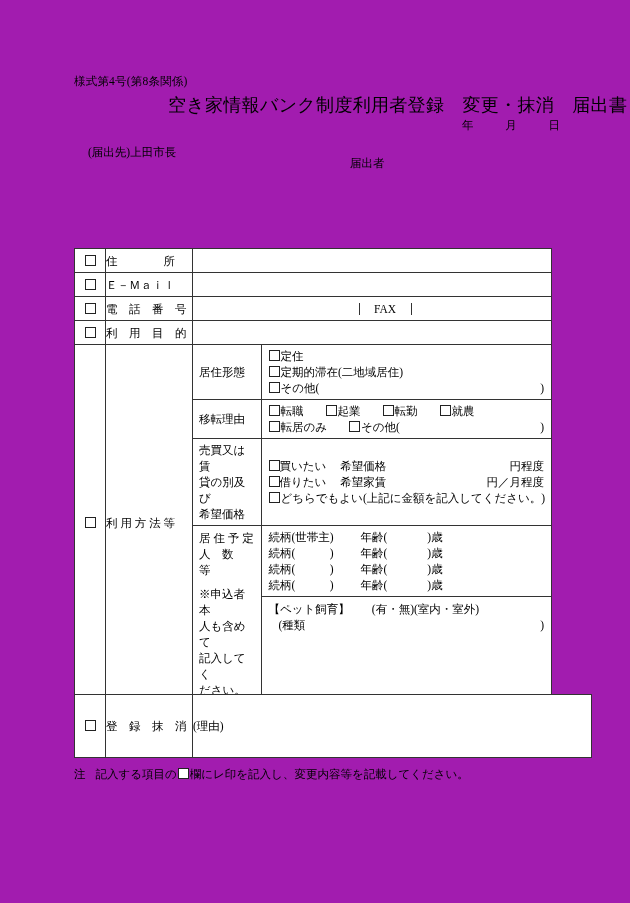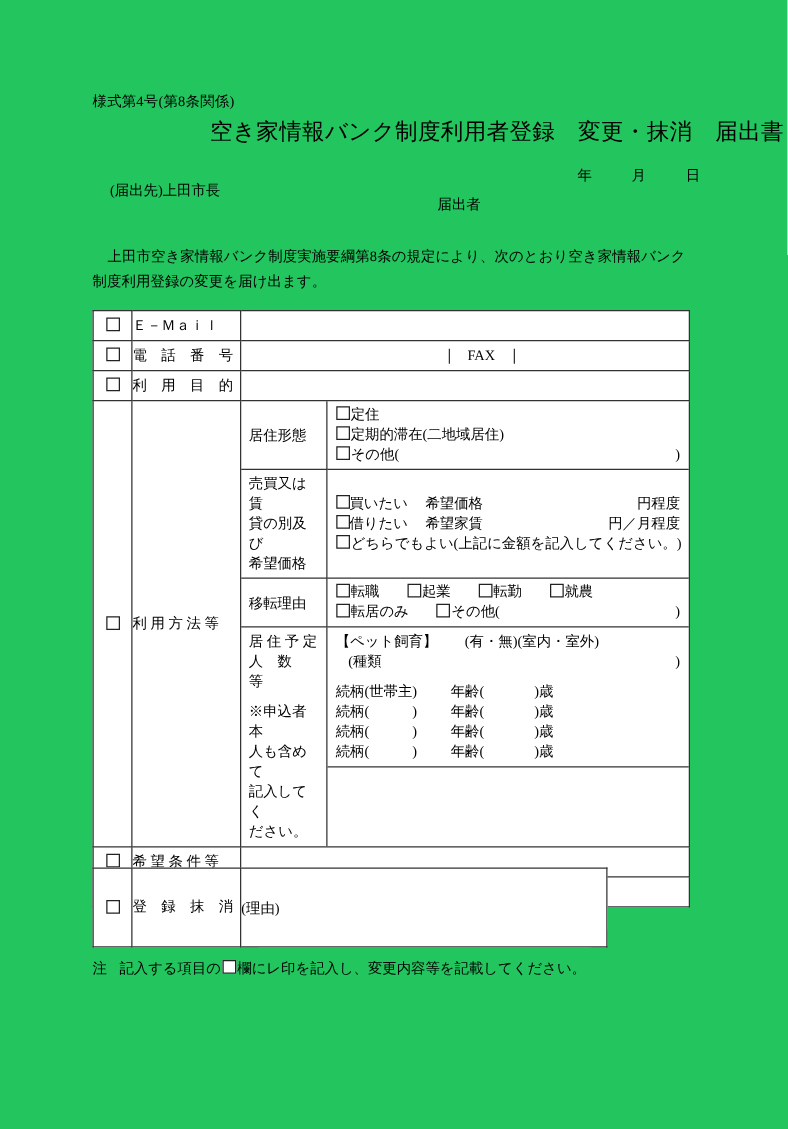--- a/index.html
+++ b/index.html
@@ -12,21 +12,21 @@
     height: 903px;
     position: relative;
     font-family: "Liberation Serif", "DejaVu Serif", serif;
     color: #000000;
     font-size: 11.5px;
     overflow: hidden;
   }
   .page {
     position: absolute;
     inset: 0;
-    background: #22c55e;
+    background: #a21caf;
   }
 
   
   .form-no {
     position: absolute;
     left: 74px;
     top: 74px;
     font-size: 11.5px;
     letter-spacing: 0.2px;
     white-space: nowrap;
@@ -38,21 +38,20 @@
     font-size: 18px;
     letter-spacing: 0.3px;
     white-space: nowrap;
   }
   .date-line {
     position: absolute;
     left: 462px;
     top: 118px;
     font-size: 11.5px;
     white-space: nowrap;
-    margin-top: 15px;
   }
   .date-line span { display: inline-block; }
   .date-line .gap { width: 26px; }
   .addressee {
     position: absolute;
     left: 88px;
     top: 145px;
     font-size: 11.5px;
     white-space: nowrap;
   }
@@ -92,21 +91,21 @@
   }
 
   #main-table {
     left: 74px;
     top: 248px;
     width: 478px;
   }
   #bottom-table {
     left: 74px;
     top: 694px;
-    width: 412px;
+    width: 518px;
   }
 
   .cb-cell {
     width: 31px;
     text-align: center;
     vertical-align: middle;
   }
   .lbl-cell {
     width: 87px;
     padding: 0 7px;
@@ -221,30 +220,38 @@
     <span>年</span>
     <span class="gap"></span>
     <span>月</span>
     <span class="gap"></span>
     <span>日</span>
   </div>
 
   <div class="addressee">(届出先)上田市長</div>
   <div class="submitter">届出者</div>
 
-  <div class="intro">上田市空き家情報バンク制度実施要綱第8条の規定により、次のとおり空き家情報バンク制度利用登録の変更を届け出ます。</div>
 
   <table class="form" id="main-table">
     <colgroup>
       <col style="width:31px">
         <col style="width:87px">
         <col>
     </colgroup>
     <tbody>
 
+      <tr>
+        <td class="cb-cell">
+          <span class="chk"></span>
+        </td>
+        <td class="lbl-cell">
+          <span class="plain">住　　　　所</span>
+        </td>
+        <td class="fill" style="height:23px"></td>
+      </tr>
 
 
       <tr>
         <td class="cb-cell">
           <span class="chk"></span>
         </td>
         <td class="lbl-cell">
           <span class="plain">Ｅ－Ｍａｉｌ</span>
         </td>
         <td class="fill" style="height:23px"></td>
@@ -314,87 +321,87 @@
                     <span class="chk"></span><span>定期的滞在(二地域居住)</span>
                   </span>
                   <span class="opt-line">
                     <span class="chk"></span><span>その他(</span><span class="right-paren">)</span>
                   </span>
                 </td>
               </tr>
 
               <tr>
                 <td class="sub-lbl" style="border-left:0">
+                  <span>移転理由</span>
+                </td>
+                <td class="sub-body" style="border-right:0">
+                  <span class="opt-line">
+                    <span class="chk"></span><span>転職</span><span class="sp-md"></span><span class="chk"></span><span>起業</span><span class="sp-md"></span><span class="chk"></span><span>転勤</span><span class="sp-md"></span><span class="chk"></span><span>就農</span>
+                  </span>
+                  <span class="opt-line">
+                    <span class="chk"></span><span>転居のみ</span><span class="sp-md"></span><span class="chk"></span><span>その他(</span><span class="right-paren">)</span>
+                  </span>
+                </td>
+              </tr>
+
+              <tr>
+                <td class="sub-lbl" style="border-left:0">
                   <span class="note-lbl">売買又は賃</span>
                   <span class="note-lbl">貸の別及び</span>
                   <span class="note-lbl">希望価格</span>
                 </td>
                 <td class="sub-body" style="border-right:0">
                   <span class="money-row">
                     <span class="chk"></span><span>買いたい</span><span class="sp-sm"></span><span>希望価格</span><span class="tail">円程度</span>
                   </span>
                   <span class="money-row">
                     <span class="chk"></span><span>借りたい</span><span class="sp-sm"></span><span>希望家賃</span><span class="tail">円／月程度</span>
                   </span>
                   <span class="opt-line">
                     <span class="chk"></span><span>どちらでもよい(上記に金額を記入してください。)</span>
-                  </span>
-                </td>
-              </tr>
-
-              <tr>
-                <td class="sub-lbl" style="border-left:0">
-                  <span>移転理由</span>
-                </td>
-                <td class="sub-body" style="border-right:0">
-                  <span class="opt-line">
-                    <span class="chk"></span><span>転職</span><span class="sp-md"></span><span class="chk"></span><span>起業</span><span class="sp-md"></span><span class="chk"></span><span>転勤</span><span class="sp-md"></span><span class="chk"></span><span>就農</span>
-                  </span>
-                  <span class="opt-line">
-                    <span class="chk"></span><span>転居のみ</span><span class="sp-md"></span><span class="chk"></span><span>その他(</span><span class="right-paren">)</span>
                   </span>
                 </td>
               </tr>
 
               <tr>
                 <td class="sub-lbl" style="border-left:0;border-bottom:0;vertical-align:top;padding-top:4px">
                   <span class="note-lbl">居 住 予 定</span>
                   <span class="note-lbl">人　数　等</span>
                   <span class="note-lbl" style="height:8px"></span>
                   <span class="note-lbl">※申込者本</span>
                   <span class="note-lbl">人も含めて</span>
                   <span class="note-lbl">記入してく</span>
                   <span class="note-lbl">ださい。</span>
                 </td>
                 <td style="padding:0;border-right:0;border-bottom:0;vertical-align:top">
                   <table class="sub" style="width:100%">
                     <tbody>
                         <tr>
+                      <td class="sub-body" style="border:0;border-bottom:1px solid #333333;padding:3px 7px">
+                        <span class="res-row">
+                          <span class="rel">続柄(世帯主)</span><span>年齢(</span><span class="sp-lg"></span><span>)歳</span>
+                        </span>
+                        <span class="res-row">
+                          <span class="rel">続柄(　　　)</span><span>年齢(</span><span class="sp-lg"></span><span>)歳</span>
+                        </span>
+                        <span class="res-row">
+                          <span class="rel">続柄(　　　)</span><span>年齢(</span><span class="sp-lg"></span><span>)歳</span>
+                        </span>
+                        <span class="res-row">
+                          <span class="rel">続柄(　　　)</span><span>年齢(</span><span class="sp-lg"></span><span>)歳</span>
+                        </span>
+                      </td>
+                    </tr>
+                    <tr>
                       <td class="sub-body" style="border:0;padding:4px 7px 5px 7px">
                         <span class="opt-line">
                           <span>【ペット飼育】</span><span class="sp-md"></span><span>(有・無)(室内・室外)</span>
                         </span>
                         <span class="opt-line" style="padding-left:10px">
                           <span>(種類</span><span class="right-paren">)</span>
-                        </span>
-                      </td>
-                    </tr>
-                    <tr>
-                      <td class="sub-body" style="border:0;border-bottom:1px solid #333333;padding:3px 7px">
-                        <span class="res-row">
-                          <span class="rel">続柄(世帯主)</span><span>年齢(</span><span class="sp-lg"></span><span>)歳</span>
-                        </span>
-                        <span class="res-row">
-                          <span class="rel">続柄(　　　)</span><span>年齢(</span><span class="sp-lg"></span><span>)歳</span>
-                        </span>
-                        <span class="res-row">
-                          <span class="rel">続柄(　　　)</span><span>年齢(</span><span class="sp-lg"></span><span>)歳</span>
-                        </span>
-                        <span class="res-row">
-                          <span class="rel">続柄(　　　)</span><span>年齢(</span><span class="sp-lg"></span><span>)歳</span>
                         </span>
                       </td>
                     </tr>
                   </tbody>
                     </table>
                 </td>
               </tr>
 
             </tbody>
           </table>

